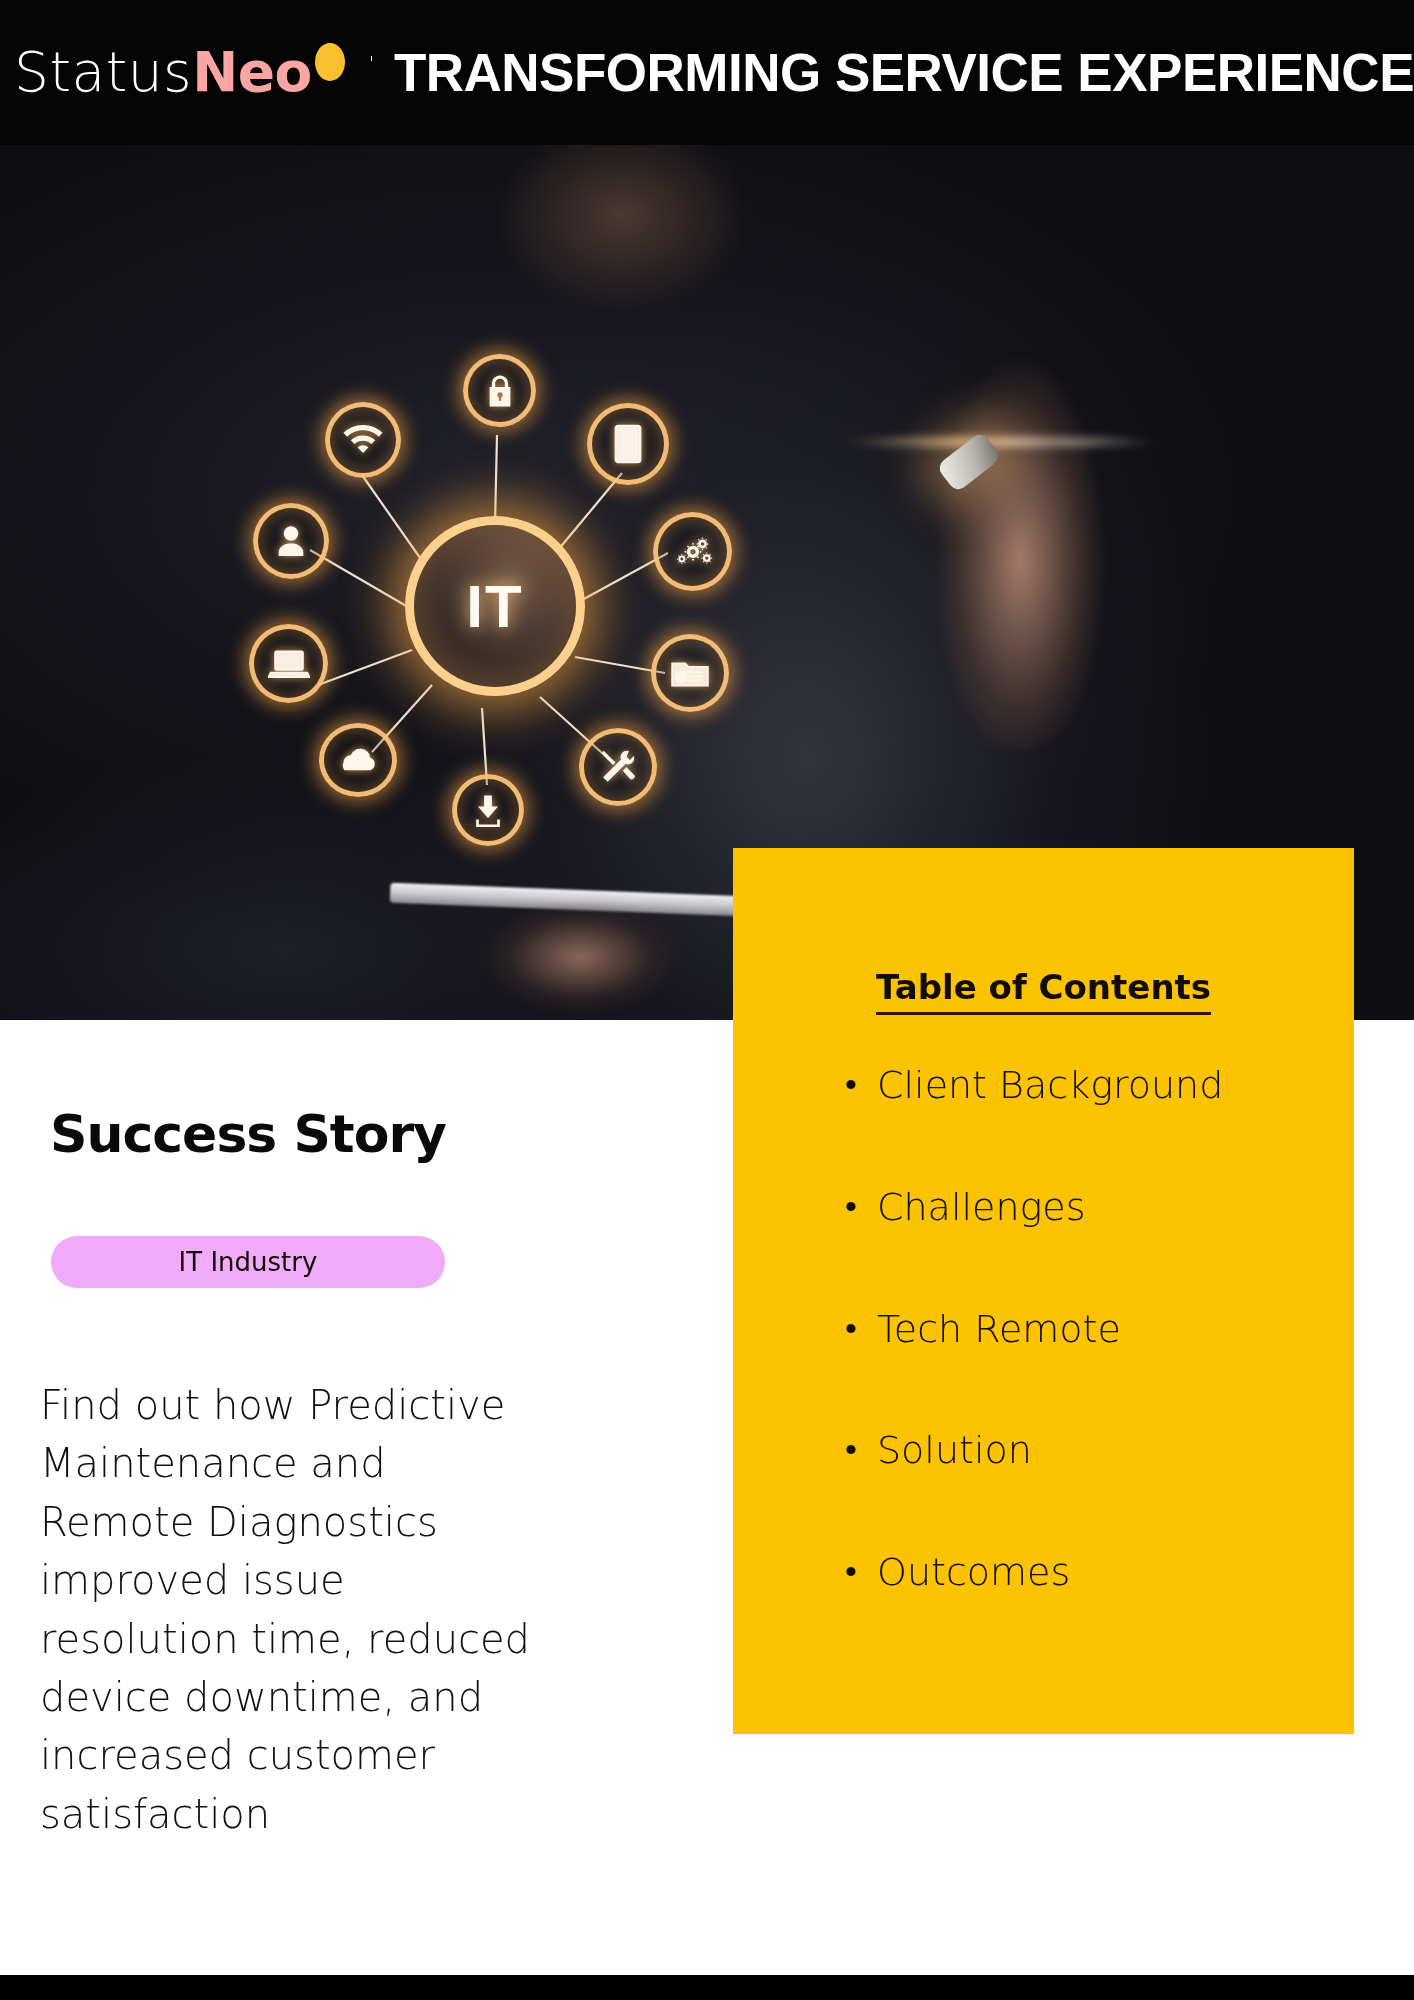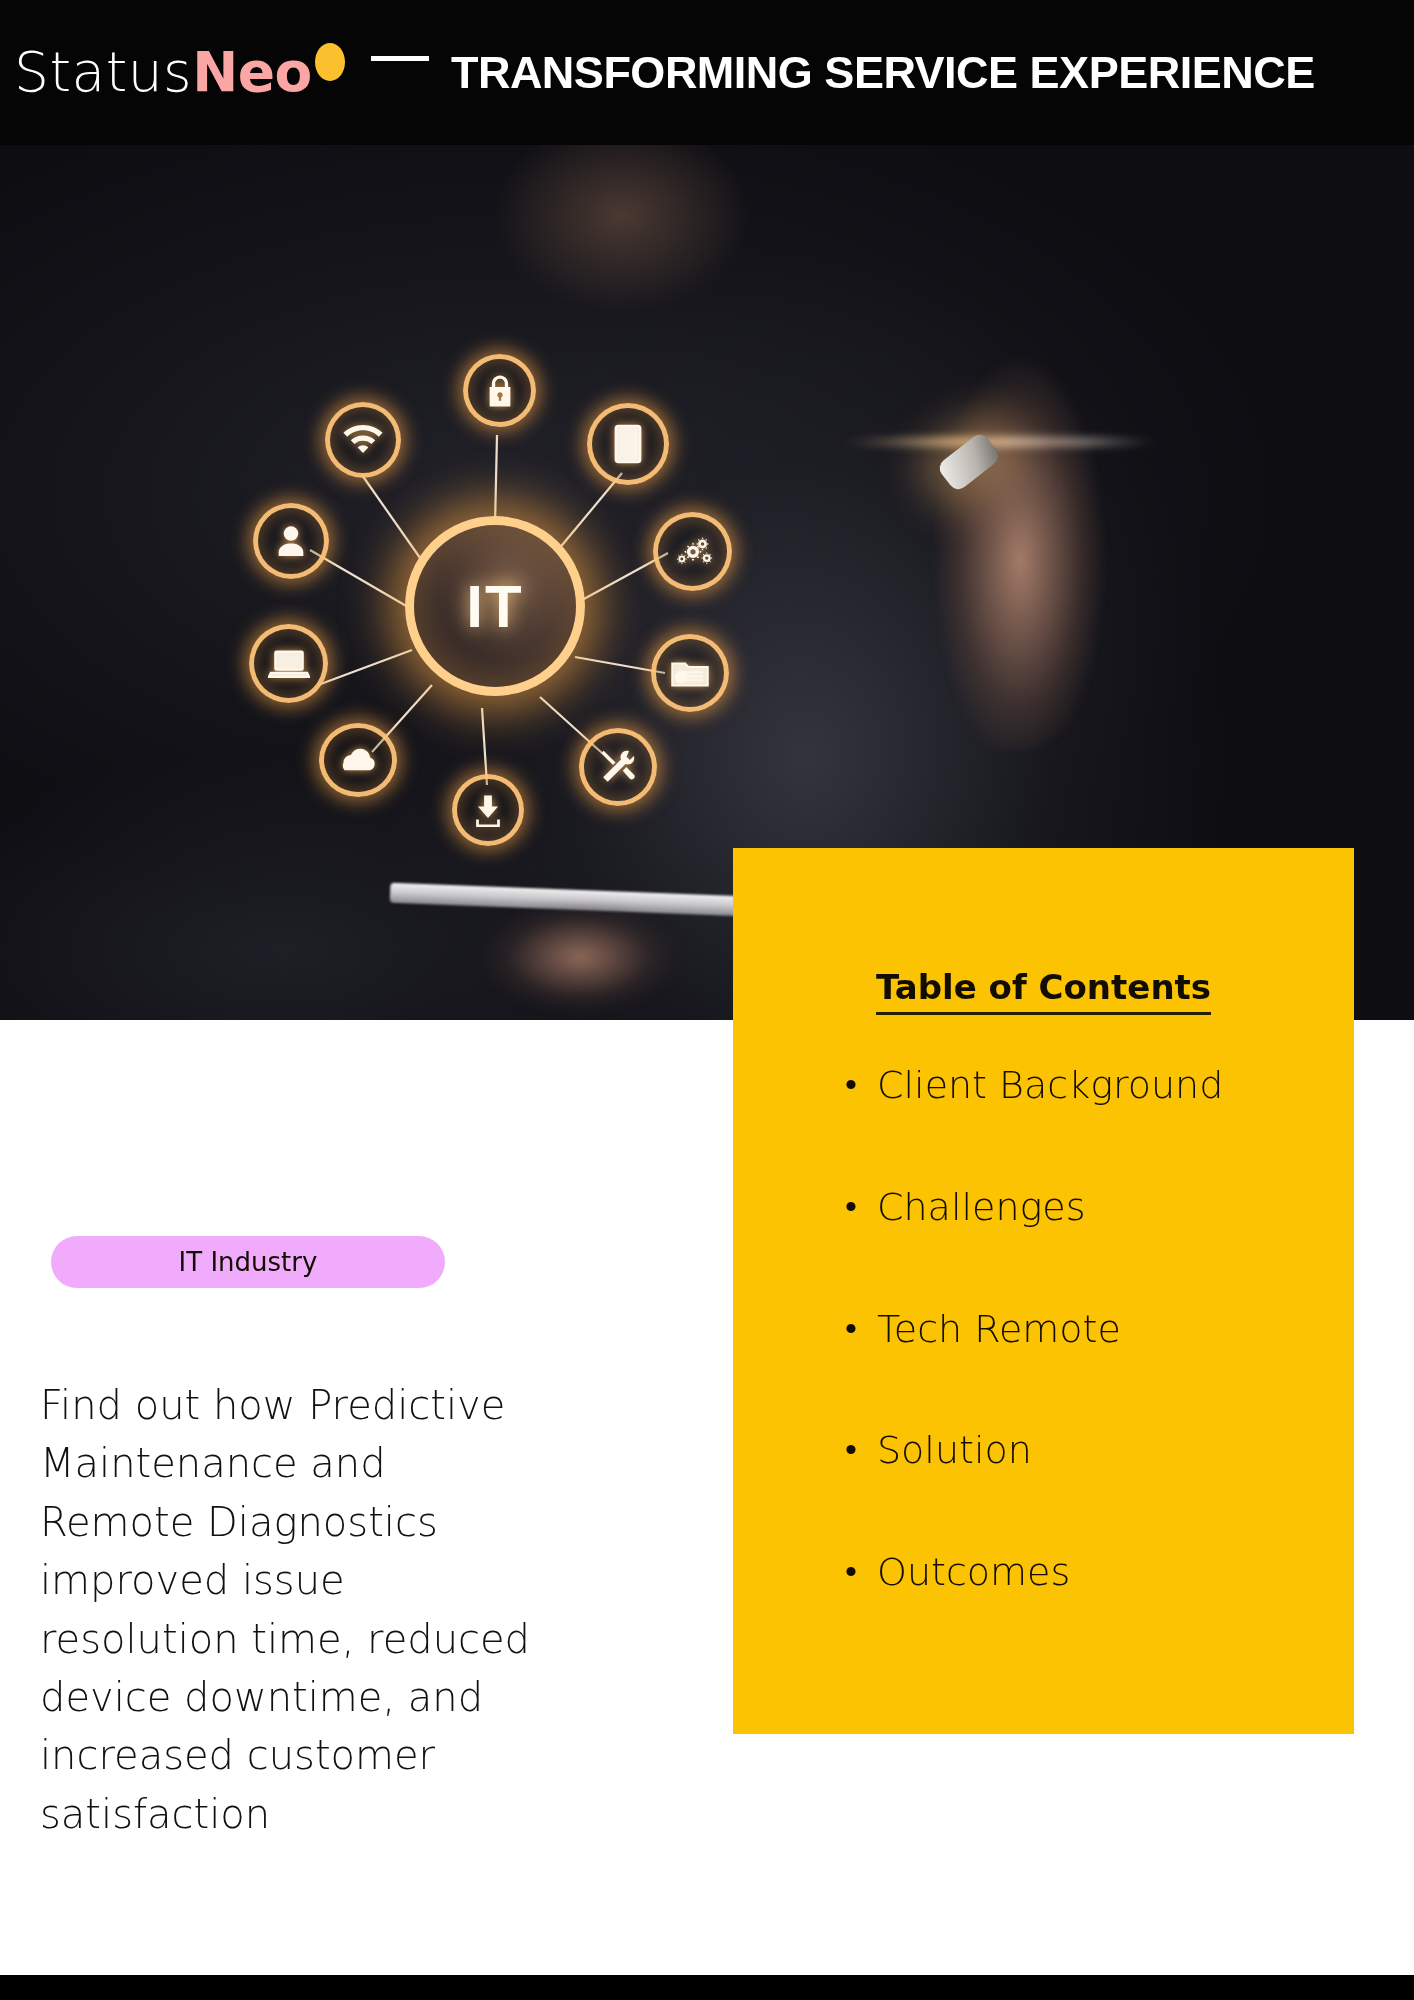--- a/index.html
+++ b/index.html
@@ -62,21 +62,21 @@
     display:inline-block;
     width:58px;
     height:5px;
     background:#ffffff;
     margin:0 22px 0 26px;
     position:relative;
     top:-14px;
   }
   .brand-tag {
     font-family:"Liberation Sans", sans-serif;
-    font-size:45px;
+    font-size:53px;
     font-weight:bold;
     color:#ffffff;
     letter-spacing:-0.5px;
     white-space:nowrap;
   }
 
   
   .hero {
     position:absolute;
     left:0; top:145px;
@@ -385,20 +385,21 @@
     </div>
 
     <div class="node" style="left:587px; top:258px; width:82px; height:82px;">
       <svg width="32" height="42" viewBox="0 0 18 24" fill="none" stroke="currentColor" stroke-width="1.3">
         <rect x="2" y="1.6" width="14" height="20.8" rx="1.4" fill="rgba(255,250,242,.94)"></rect>
         <line x1="13.4" y1="4.2" x2="13.4" y2="19.8" stroke="currentColor" stroke-width="1"></line>
       </svg>
     </div>
   </div>
 
+  <h1 class="success-title">Success Story</h1>
 
   <div class="badge">
     <span class="badge-label">IT Industry</span>
   </div>
 
   <p class="lead">Find out how Predictive Maintenance and Remote Diagnostics improved issue resolution time, reduced device downtime, and increased customer satisfaction</p>
 
   <div class="toc">
     <div class="toc-title-wrap">
       <span class="toc-title">Table of Contents</span>

